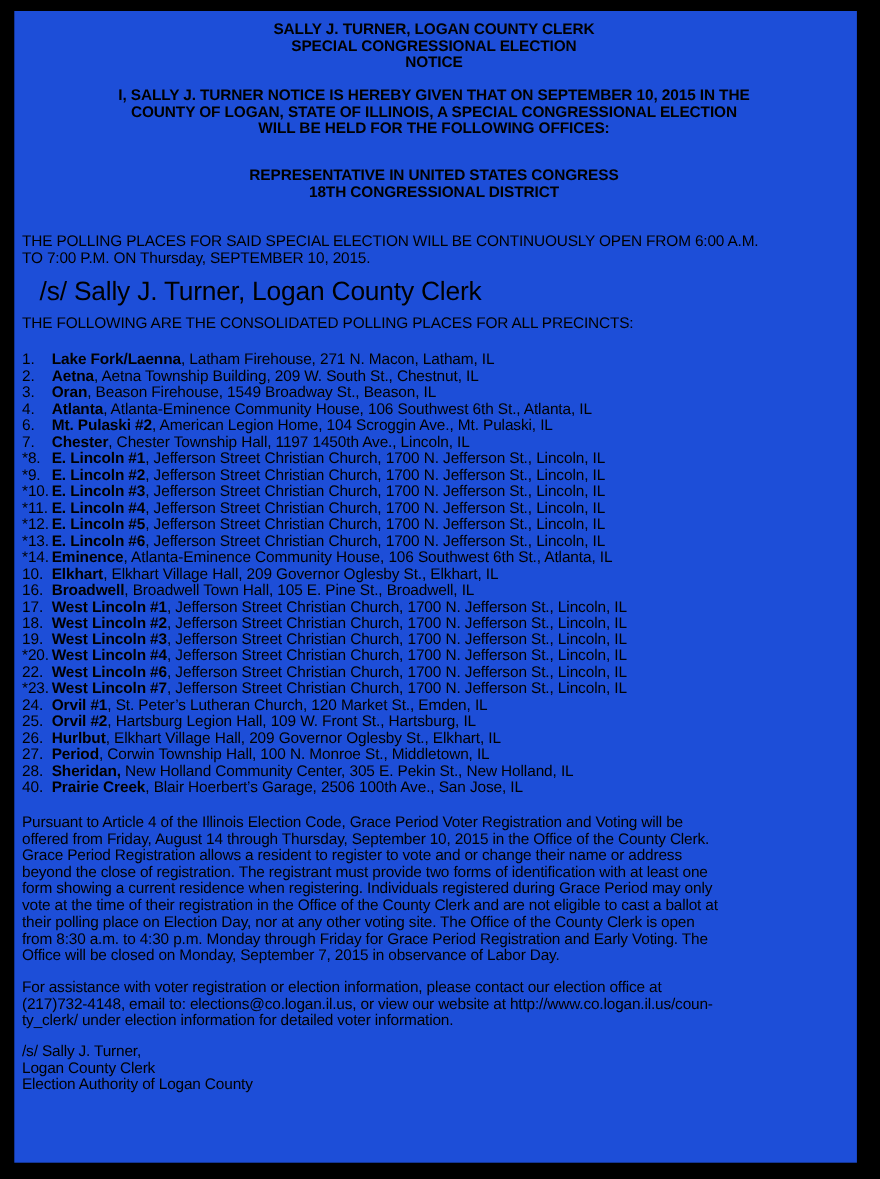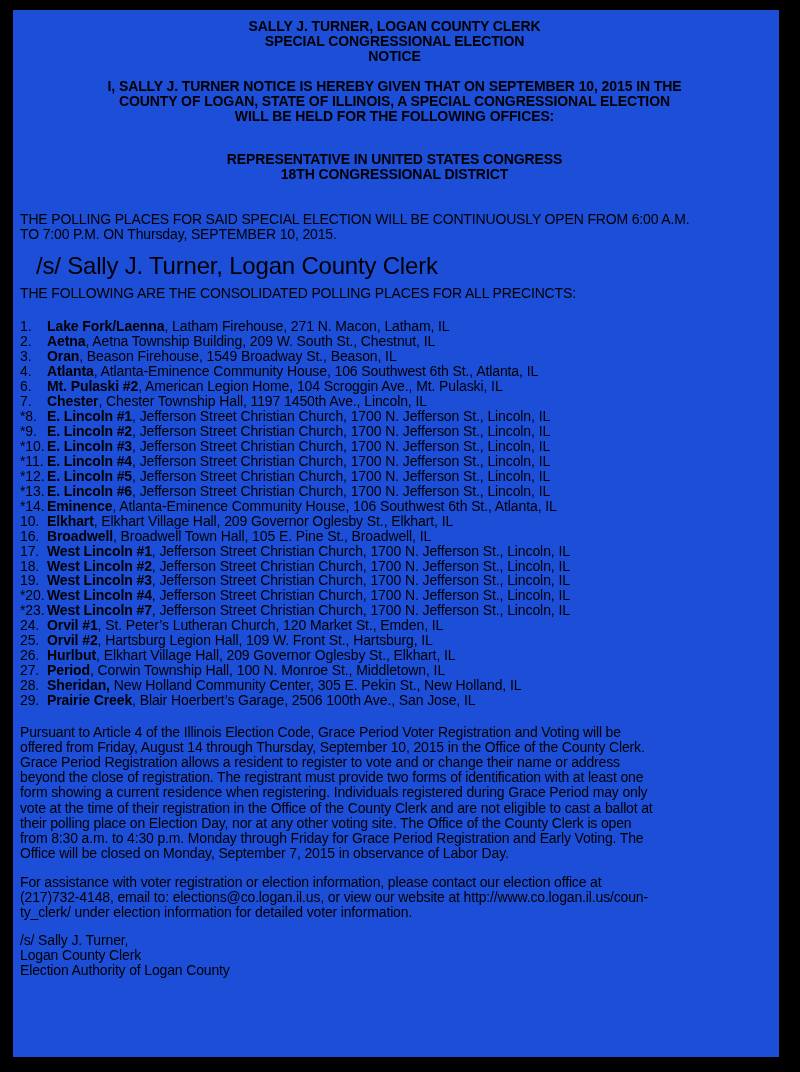--- a/index.html
+++ b/index.html
@@ -132,39 +132,42 @@
         <div class="precinct-row">
         <span class="num">18.</span><span class="pname">West Lincoln #2</span><span class="ploc">, Jefferson Street Christian Church, 1700 N. Jefferson St., Lincoln, IL</span>
       </div>
         <div class="precinct-row">
         <span class="num">19.</span><span class="pname">West Lincoln #3</span><span class="ploc">, Jefferson Street Christian Church, 1700 N. Jefferson St., Lincoln, IL</span>
       </div>
         <div class="precinct-row">
         <span class="num">*20.</span><span class="pname">West Lincoln #4</span><span class="ploc">, Jefferson Street Christian Church, 1700 N. Jefferson St., Lincoln, IL</span>
       </div>
         <div class="precinct-row">
+        <span class="num">22.</span><span class="pname">West Lincoln #6</span><span class="ploc">, Jefferson Street Christian Church, 1700 N. Jefferson St., Lincoln, IL</span>
+      </div>
+        <div class="precinct-row">
         <span class="num">*23.</span><span class="pname">West Lincoln #7</span><span class="ploc">, Jefferson Street Christian Church, 1700 N. Jefferson St., Lincoln, IL</span>
       </div>
         <div class="precinct-row">
         <span class="num">24.</span><span class="pname">Orvil #1</span><span class="ploc">, St. Peter’s Lutheran Church, 120 Market St., Emden, IL</span>
       </div>
         <div class="precinct-row">
         <span class="num">25.</span><span class="pname">Orvil #2</span><span class="ploc">, Hartsburg Legion Hall, 109 W. Front St., Hartsburg, IL</span>
       </div>
         <div class="precinct-row">
         <span class="num">26.</span><span class="pname">Hurlbut</span><span class="ploc">, Elkhart Village Hall, 209 Governor Oglesby St., Elkhart, IL</span>
       </div>
         <div class="precinct-row">
         <span class="num">27.</span><span class="pname">Period</span><span class="ploc">, Corwin Township Hall, 100 N. Monroe St., Middletown, IL</span>
       </div>
         <div class="precinct-row">
         <span class="num">28.</span><span class="pname">Sheridan,</span><span class="ploc"> New Holland Community Center, 305 E. Pekin St., New Holland, IL</span>
       </div>
         <div class="precinct-row">
-        <span class="num">29.</span><span class="pname">Prairie Creek</span><span class="ploc">, Blair Hoerbert’s Garage, 2506 100th Ave., San Jose, IL</span>
+        <span class="num">40.</span><span class="pname">Prairie Creek</span><span class="ploc">, Blair Hoerbert’s Garage, 2506 100th Ave., San Jose, IL</span>
       </div>
       </div>
 
 
     <div class="para-bold grace-block">Pursuant to Article 4 of the Illinois Election Code, Grace Period Voter Registration and Voting will be
 offered from Friday, August 14 through Thursday, September 10, 2015 in the Office of the County Clerk.
 Grace Period Registration allows a resident to register to vote and or change their name or address
 beyond the close of registration.  The registrant must provide two forms of identification with at least one
 form showing a current residence when registering.  Individuals registered during Grace Period may only
 vote at the time of their registration in the Office of the County Clerk and are not eligible to cast a ballot at

